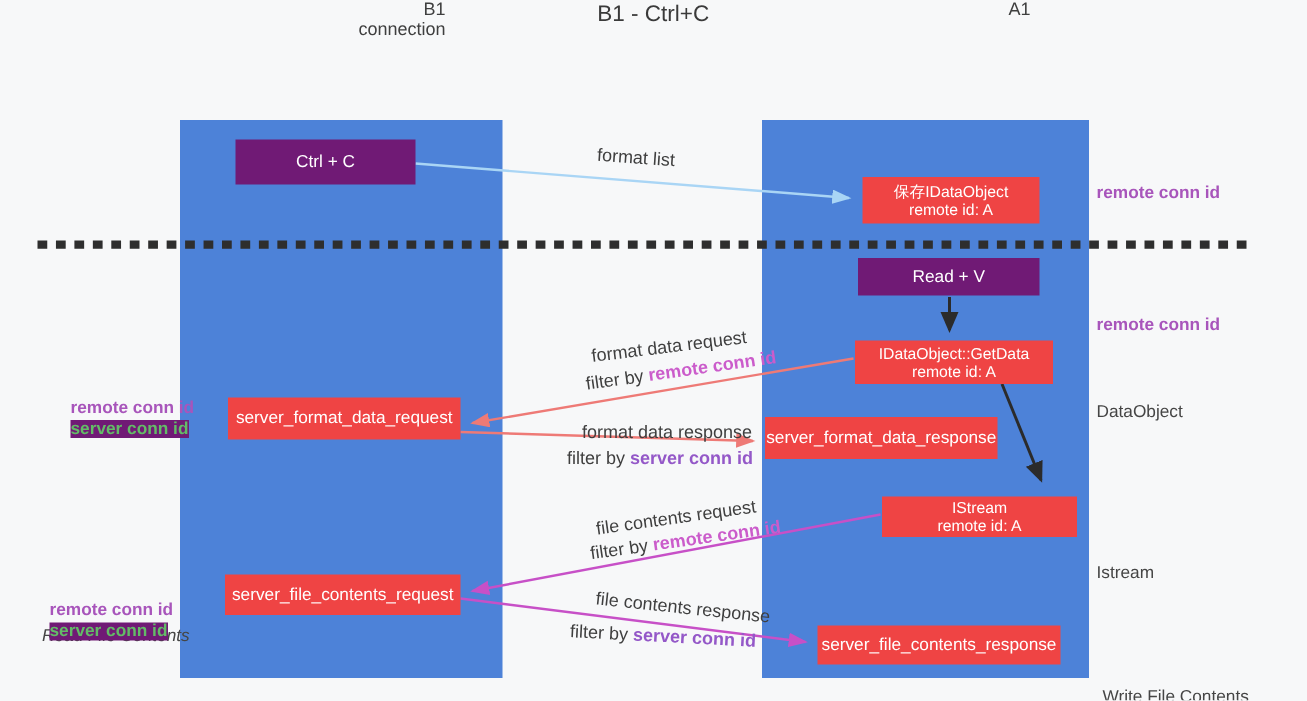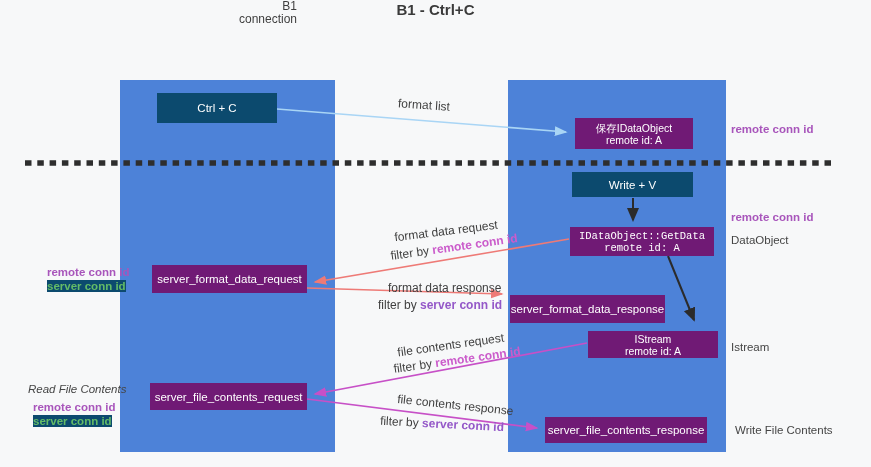--- a/index.html
+++ b/index.html
@@ -5,61 +5,62 @@
   html,body{margin:0;padding:0;background:#f7f8f9;}
   #canvas{
     position:relative;width:871px;height:467px;overflow:hidden;
     background:#f7f8f9;
     font-family:"Liberation Sans", sans-serif;
     color:#3d3d3d;
   }
   .abs{position:absolute;}
   .title{
     left:0;top:6;width:100%;text-align:center;
-    font-size:15px;line-height:20px;color:#3a3a3a;z-index:5;font-weight:bold;
+    font-size:15px;line-height:20px;color:#3a3a3a;z-index:5;
   }
   .colhead{
     top:47;width:140px;text-align:right;font-size:12px;line-height:13px;color:#3f3f3f;z-index:5;
   }
   .column{
     top:80px;height:372px;background:#4d82d8;z-index:1;
   }
   .box{
     z-index:3;display:flex;flex-direction:column;align-items:center;justify-content:center;
     color:#fff;text-align:center;
   }
-  .green{background:#0c4a6e;}
-  .orange{background:#701a75;}
+  .green{background:#701a75;}
+  .orange{background:#ef4444;}
   .box .l2{font-size:10.5px;line-height:12px;}
   .single{font-size:11.5px;}
   svg.layer{position:absolute;left:0;top:0;z-index:2;}
   .alabel{
     z-index:4;font-size:12px;color:#3f3f3f;white-space:nowrap;
   }
   .c-remote{color:#cb5ccb;font-weight:bold;}
   .c-server-purple{color:#9458c8;font-weight:bold;}
   .side{z-index:4;font-size:11.5px;white-space:nowrap;}
   .side.purple{color:#a855bb;font-weight:bold;}
   .side.green{color:#63bb67;font-weight:bold;}
-  .side.plain{color:#454545;}
+  .side.plain{color:#454545;margin-top:35px;}
 </style>
 </head>
 <body>
 
 <div id="canvas">
 
   <div class="abs title">
     <div>B1 - Ctrl+C</div>
   </div>
 
   <div class="abs colhead" style="left:157px;">
     <div>B1</div>
     <div>connection</div>
   </div>
   <div class="abs colhead" style="left:547px;">
+    <div>A1</div>
   </div>
 
   <div class="abs column" style="left:120px;width:215px;"></div>
   <div class="abs column" style="left:508px;width:218px;"></div>
 
   <svg class="layer" width="871" height="467" viewBox="0 0 871 467">
     <defs>
       <marker id="m-blue" markerWidth="9" markerHeight="7" refX="7" refY="3" orient="auto">
         <path d="M0,0 L8,3 L0,6 z" fill="#a9d5f5"></path>
       </marker>
@@ -91,30 +92,30 @@
     <line x1="307" y1="399" x2="537" y2="428" stroke="#c750c7" stroke-width="1.6" marker-end="url(#m-mag)"></line>
   </svg>
 
   <div class="abs box green single" style="left:157px;top:93px;width:120px;height:30px;">Ctrl + C</div>
 
   <div class="abs box orange" style="left:575px;top:118px;width:118px;height:31px;">
     <span class="l2">保存IDataObject</span>
     <span class="l2">remote id: A</span>
   </div>
 
-  <div class="abs box green single" style="left:572px;top:172px;width:121px;height:25px;">Write + V</div>
+  <div class="abs box green single" style="left:572px;top:172px;width:121px;height:25px;">Read + V</div>
 
-  <div class="abs box orange" style="left:570px;top:227px;width:144px;height:29px;font-family:Liberation Mono, monospace;">
+  <div class="abs box orange" style="left:570px;top:227px;width:132px;height:29px;">
     <span class="l2">IDataObject::GetData</span>
     <span class="l2">remote id: A</span>
   </div>
 
   <div class="abs box orange single" style="left:152px;top:265px;width:155px;height:28px;">server_format_data_request</div>
 
-  <div class="abs box orange single" style="left:510px;top:295px;width:155px;height:28px;">server_format_data_response</div>
+  <div class="abs box orange single" style="left:510px;top:278px;width:155px;height:28px;">server_format_data_response</div>
 
   <div class="abs box orange" style="left:588px;top:331px;width:130px;height:27px;">
     <span class="l2">IStream</span>
     <span class="l2">remote id: A</span>
   </div>
 
   <div class="abs box orange single" style="left:545px;top:417px;width:162px;height:26px;">server_file_contents_response</div>
 
   <div class="abs box orange single" style="left:150px;top:383px;width:157px;height:27px;">server_file_contents_request</div>
 

